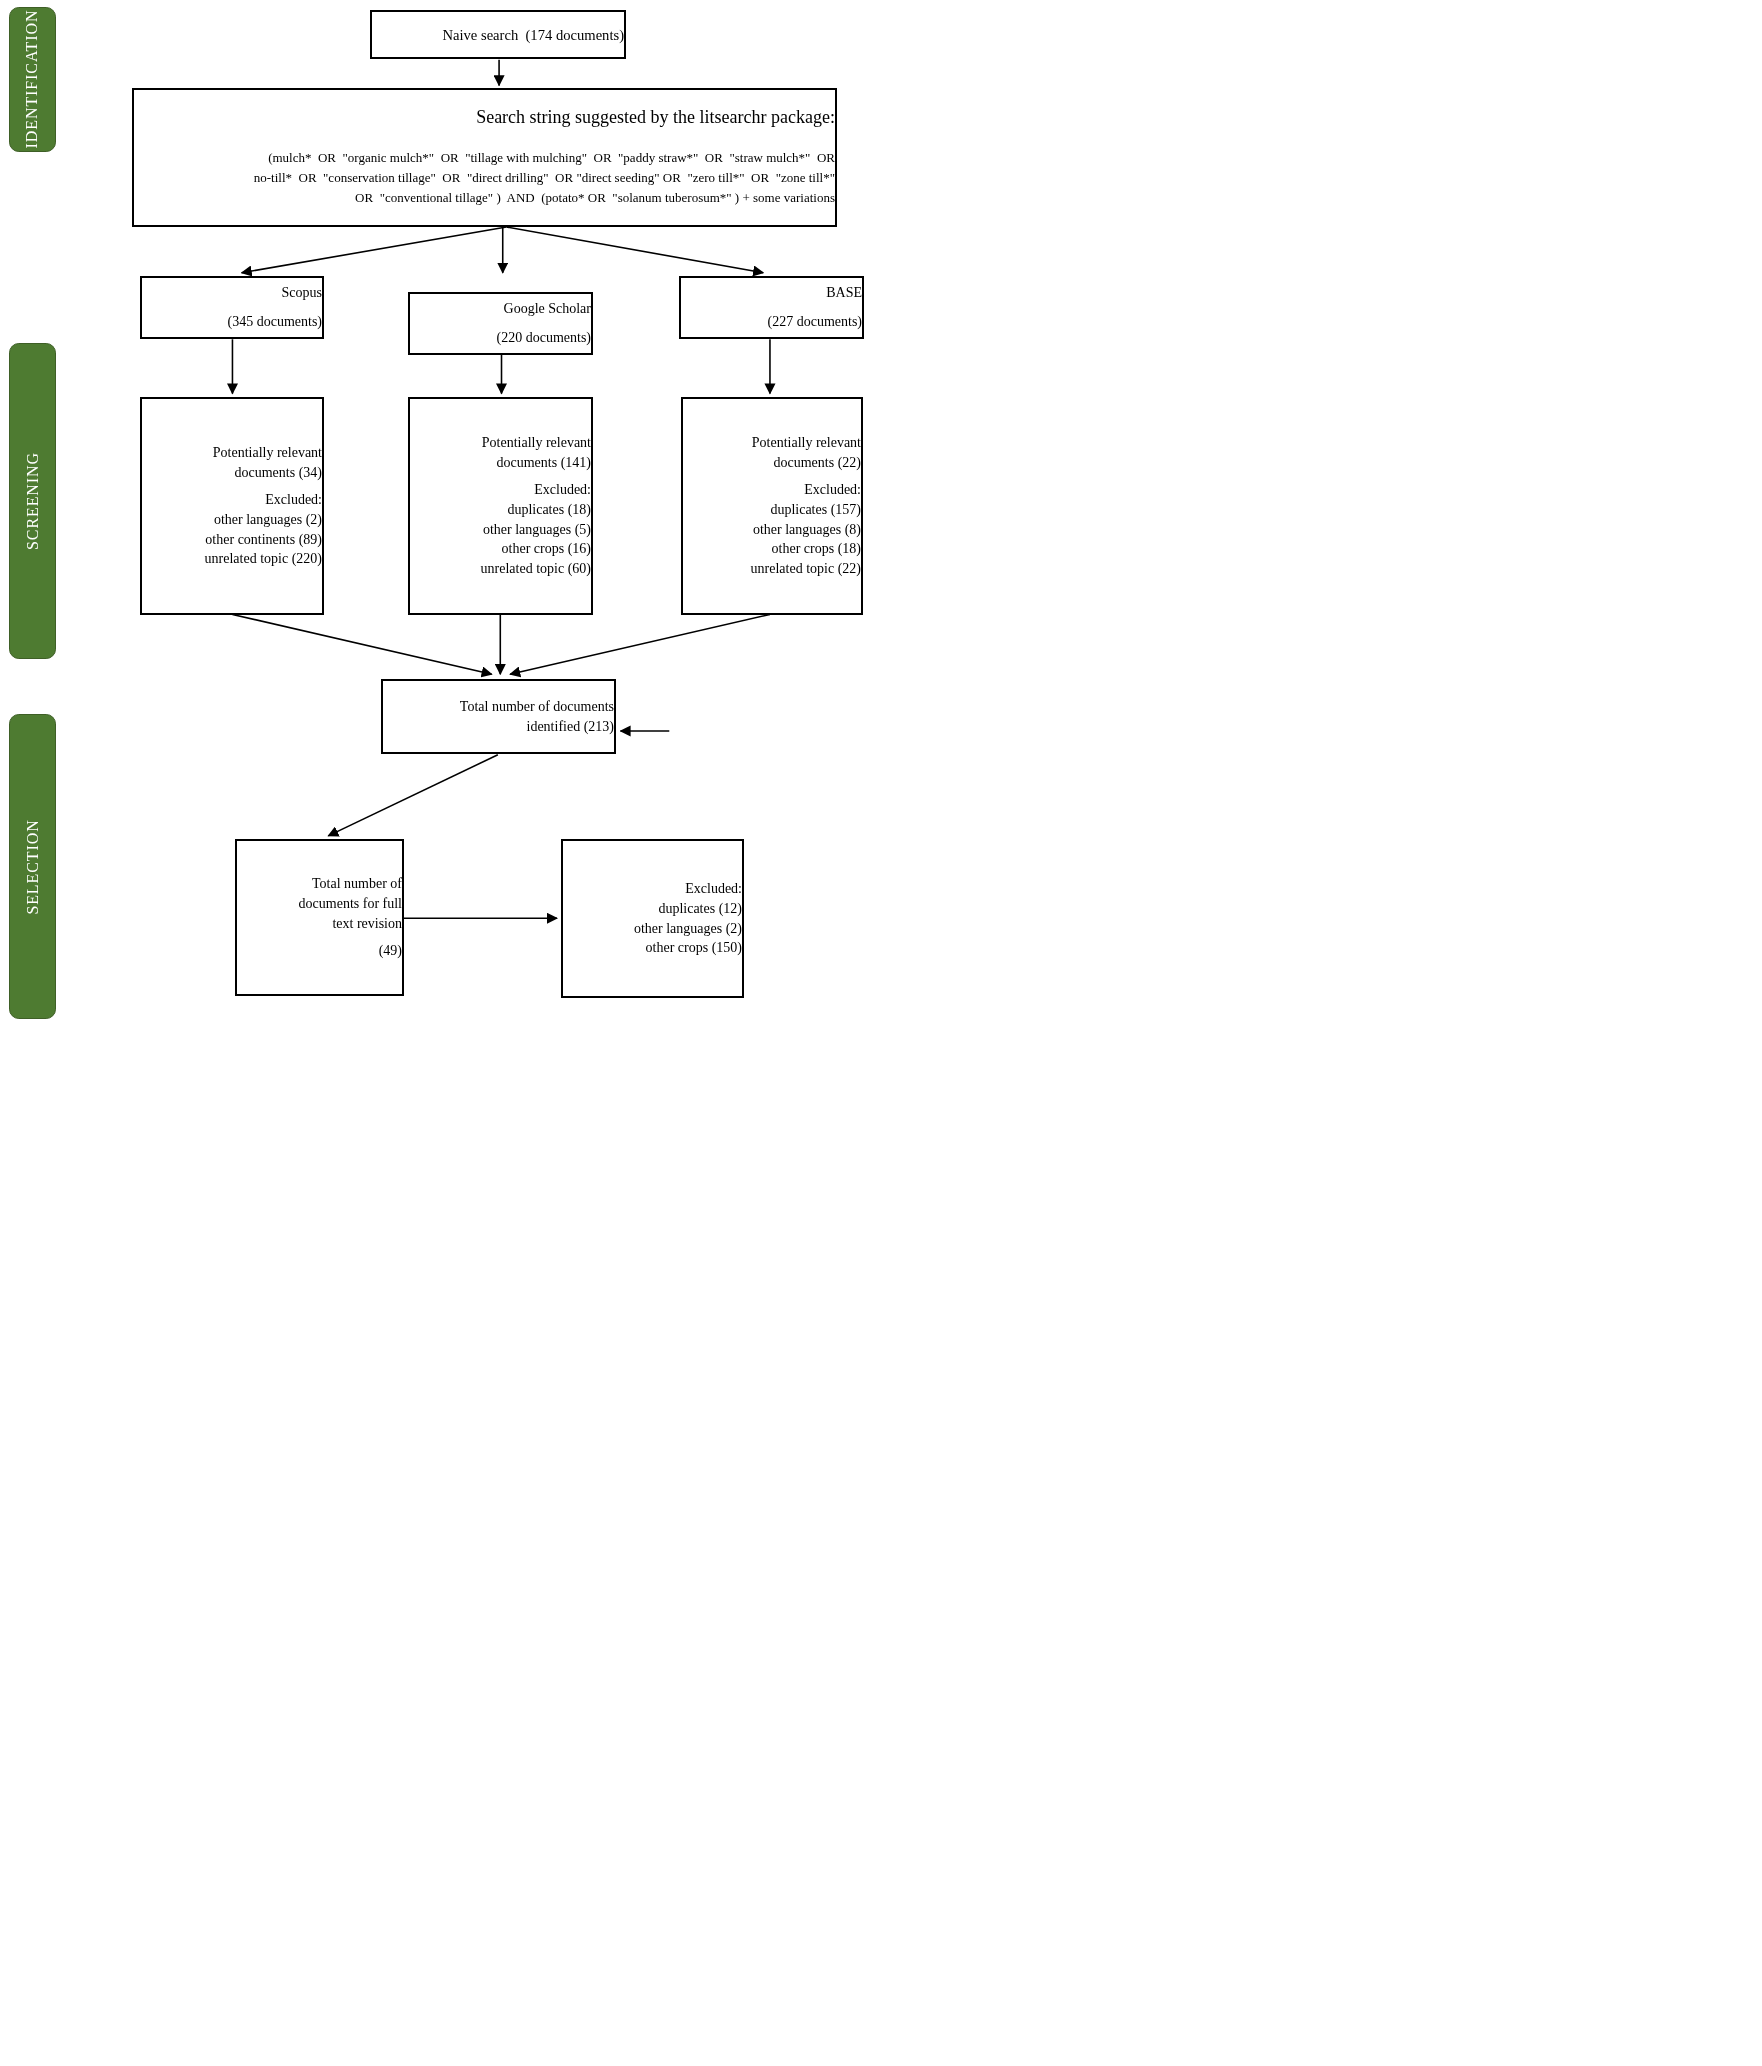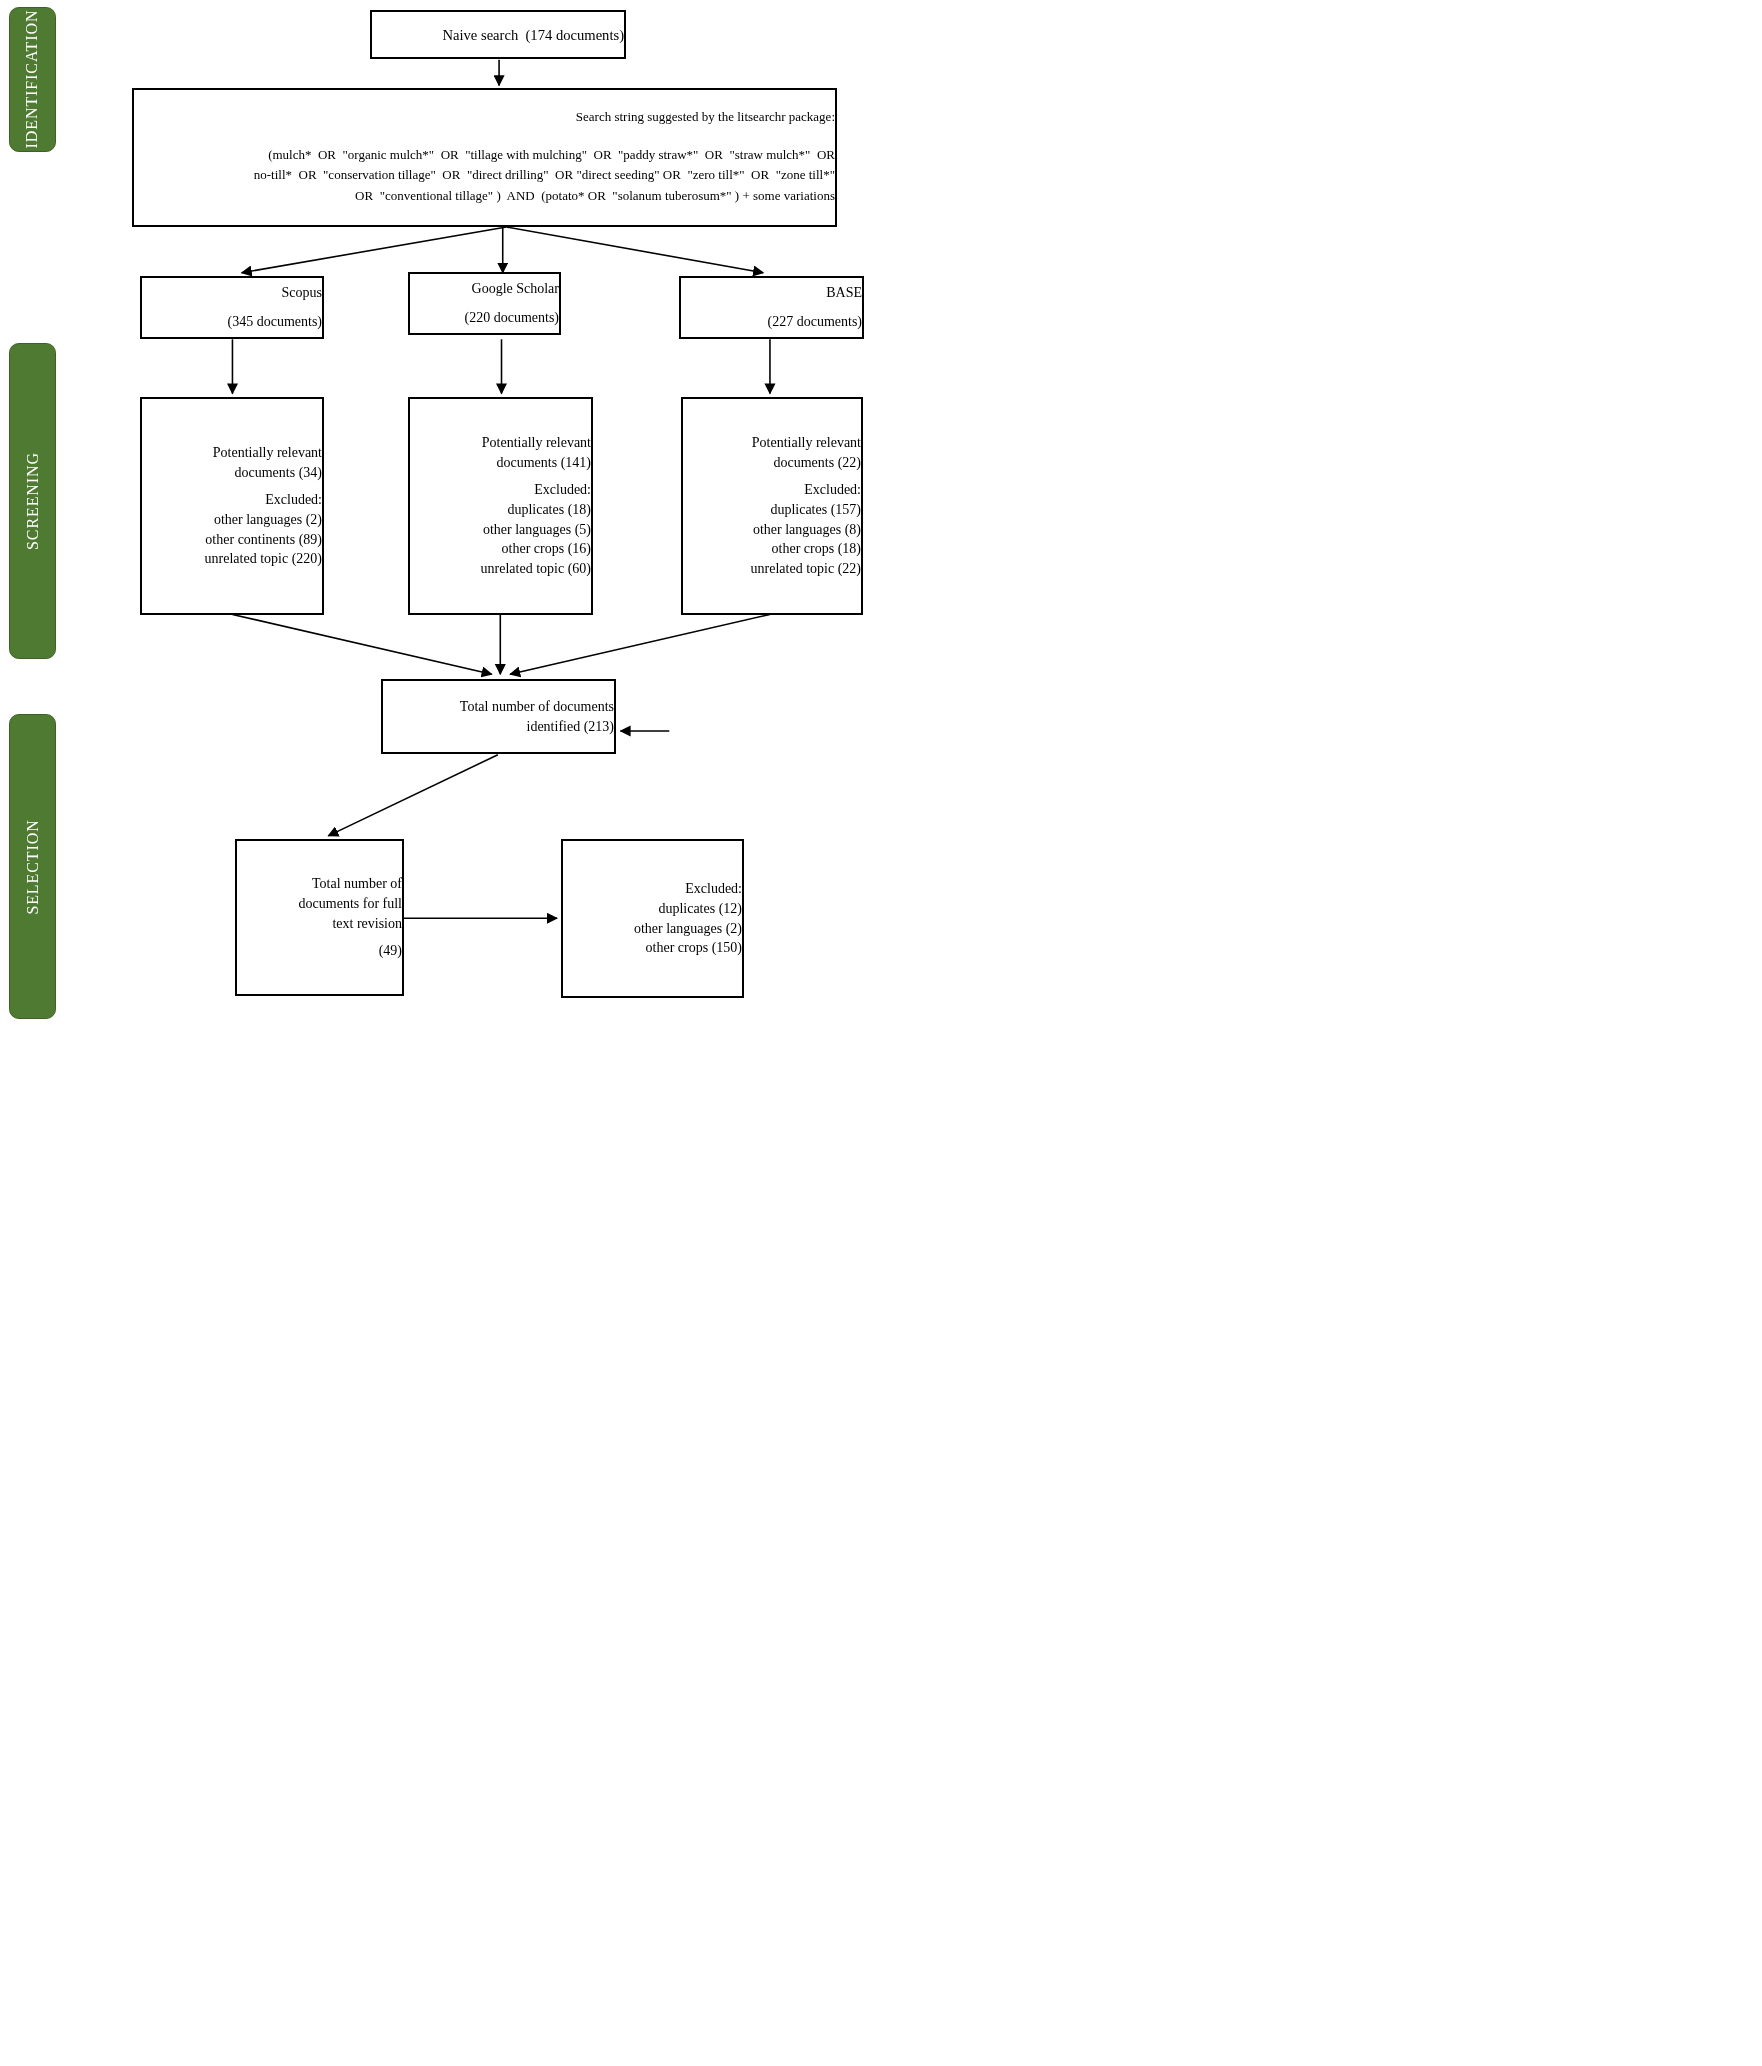--- a/index.html
+++ b/index.html
@@ -16,21 +16,21 @@
     border:2.4px solid #000;
     background:#fff;
     display:flex;flex-direction:column;
     align-items:flex-end;justify-content:center;
     text-align:center;
     box-sizing:border-box;
     z-index:2;
   }
   .b-line{font-size:14px;line-height:1.42;white-space:pre-wrap;}
   .gap-above{margin-top:7.3px;}
-  .search-title{font-size:13px;margin-bottom:20px;}
+  .search-title{font-size:18px;margin-bottom:20px;}
   .search-line{font-size:13px;line-height:1.55;white-space:pre-wrap;}
   .db-count{margin-top:9.8px;}
   .side-label{
     position:absolute;
     left:9.2px;width:47px;
     background:#4e7b31;
     border:1.8px solid #3e5f26;
     border-radius:9.8px;
     display:flex;align-items:center;justify-content:center;
     box-sizing:border-box;
@@ -69,21 +69,21 @@
     <div class="search-title">Search string suggested by the litsearchr package:</div>
     <div class="search-line">(mulch*  OR  "organic mulch*"  OR  "tillage with mulching"  OR  "paddy straw*"  OR  "straw mulch*"  OR</div>
     <div class="search-line">no-till*  OR  "conservation tillage"  OR  "direct drilling"  OR "direct seeding" OR  "zero till*"  OR  "zone till*"</div>
     <div class="search-line">OR  "conventional tillage" )  AND  (potato* OR  "solanum tuberosum*" ) + some variations</div>
   </div>
 
   <div class="box" style="left:140px;top:276px;width:184px;height:63px;">
     <div class="b-line">Scopus</div>
     <div class="b-line db-count">(345 documents)</div>
   </div>
-  <div class="box" style="left:408px;top:272px;width:153px;height:63px;padding-left:8px;">
+  <div class="box" style="left:408px;top:292px;width:185px;height:63px;padding-left:8px;">
     <div class="b-line">Google Scholar</div>
     <div class="b-line db-count">(220 documents)</div>
   </div>
   <div class="box" style="left:679px;top:276px;width:185px;height:63px;">
     <div class="b-line">BASE</div>
     <div class="b-line db-count">(227 documents)</div>
   </div>
 
   <div class="box" style="left:140px;top:397px;width:184px;height:218px;">
     <div class="b-line">Potentially relevant</div>

